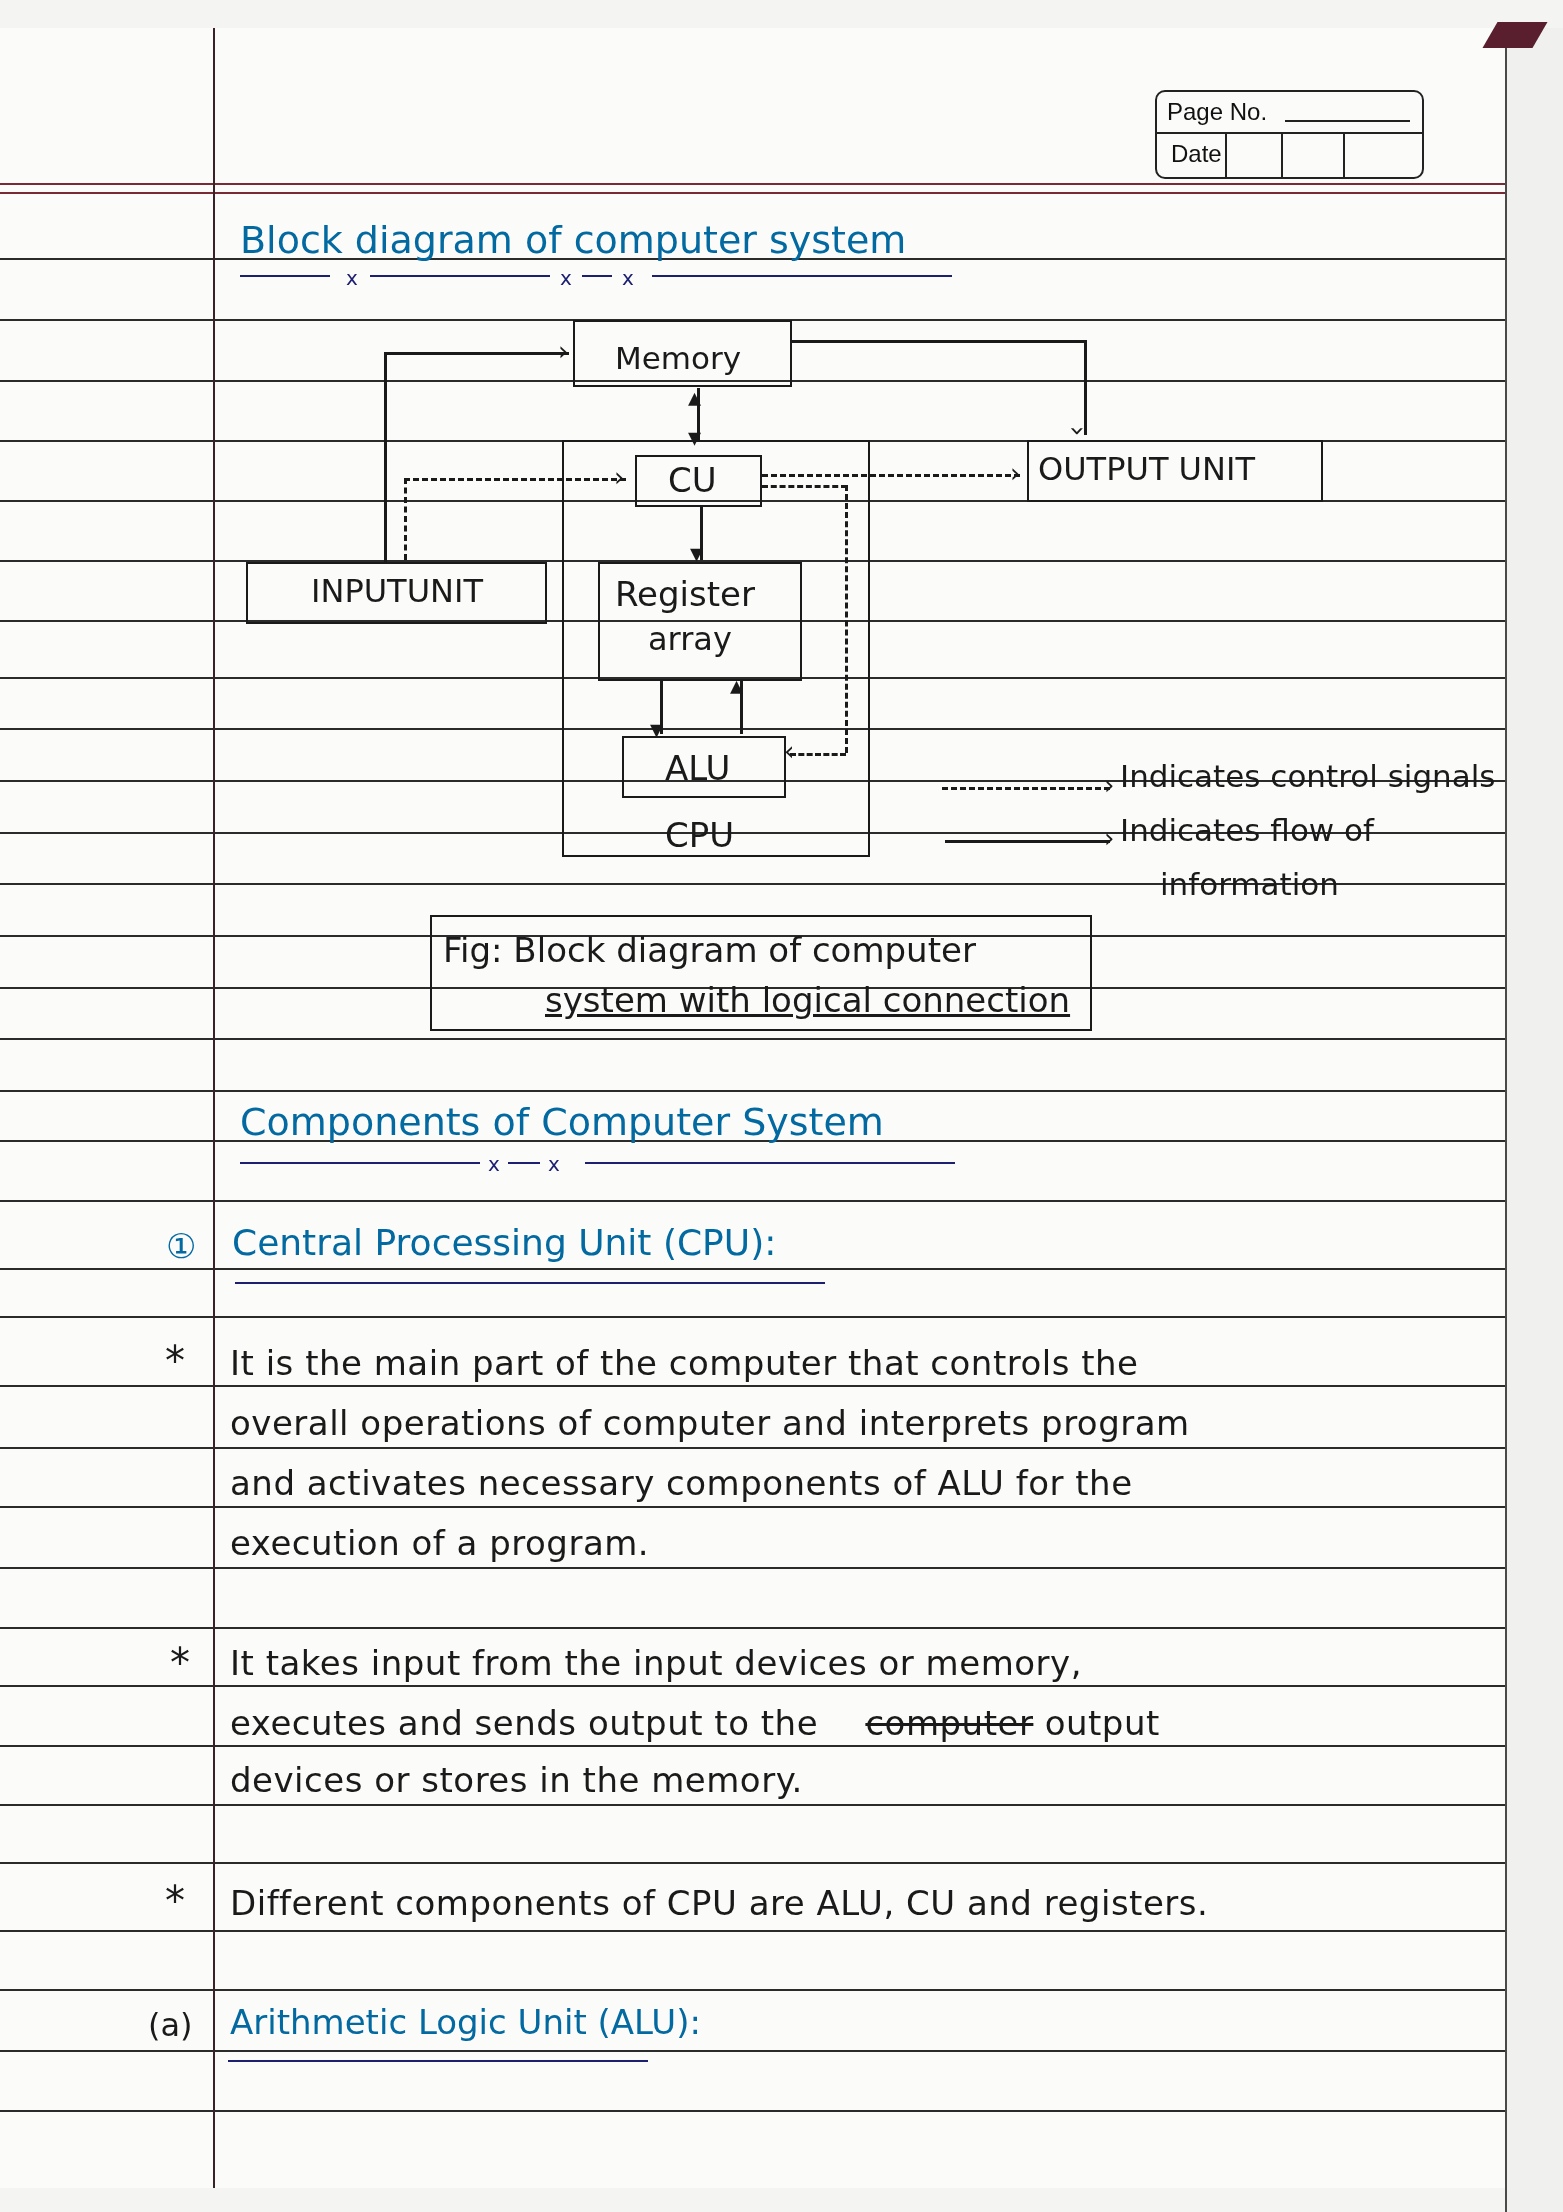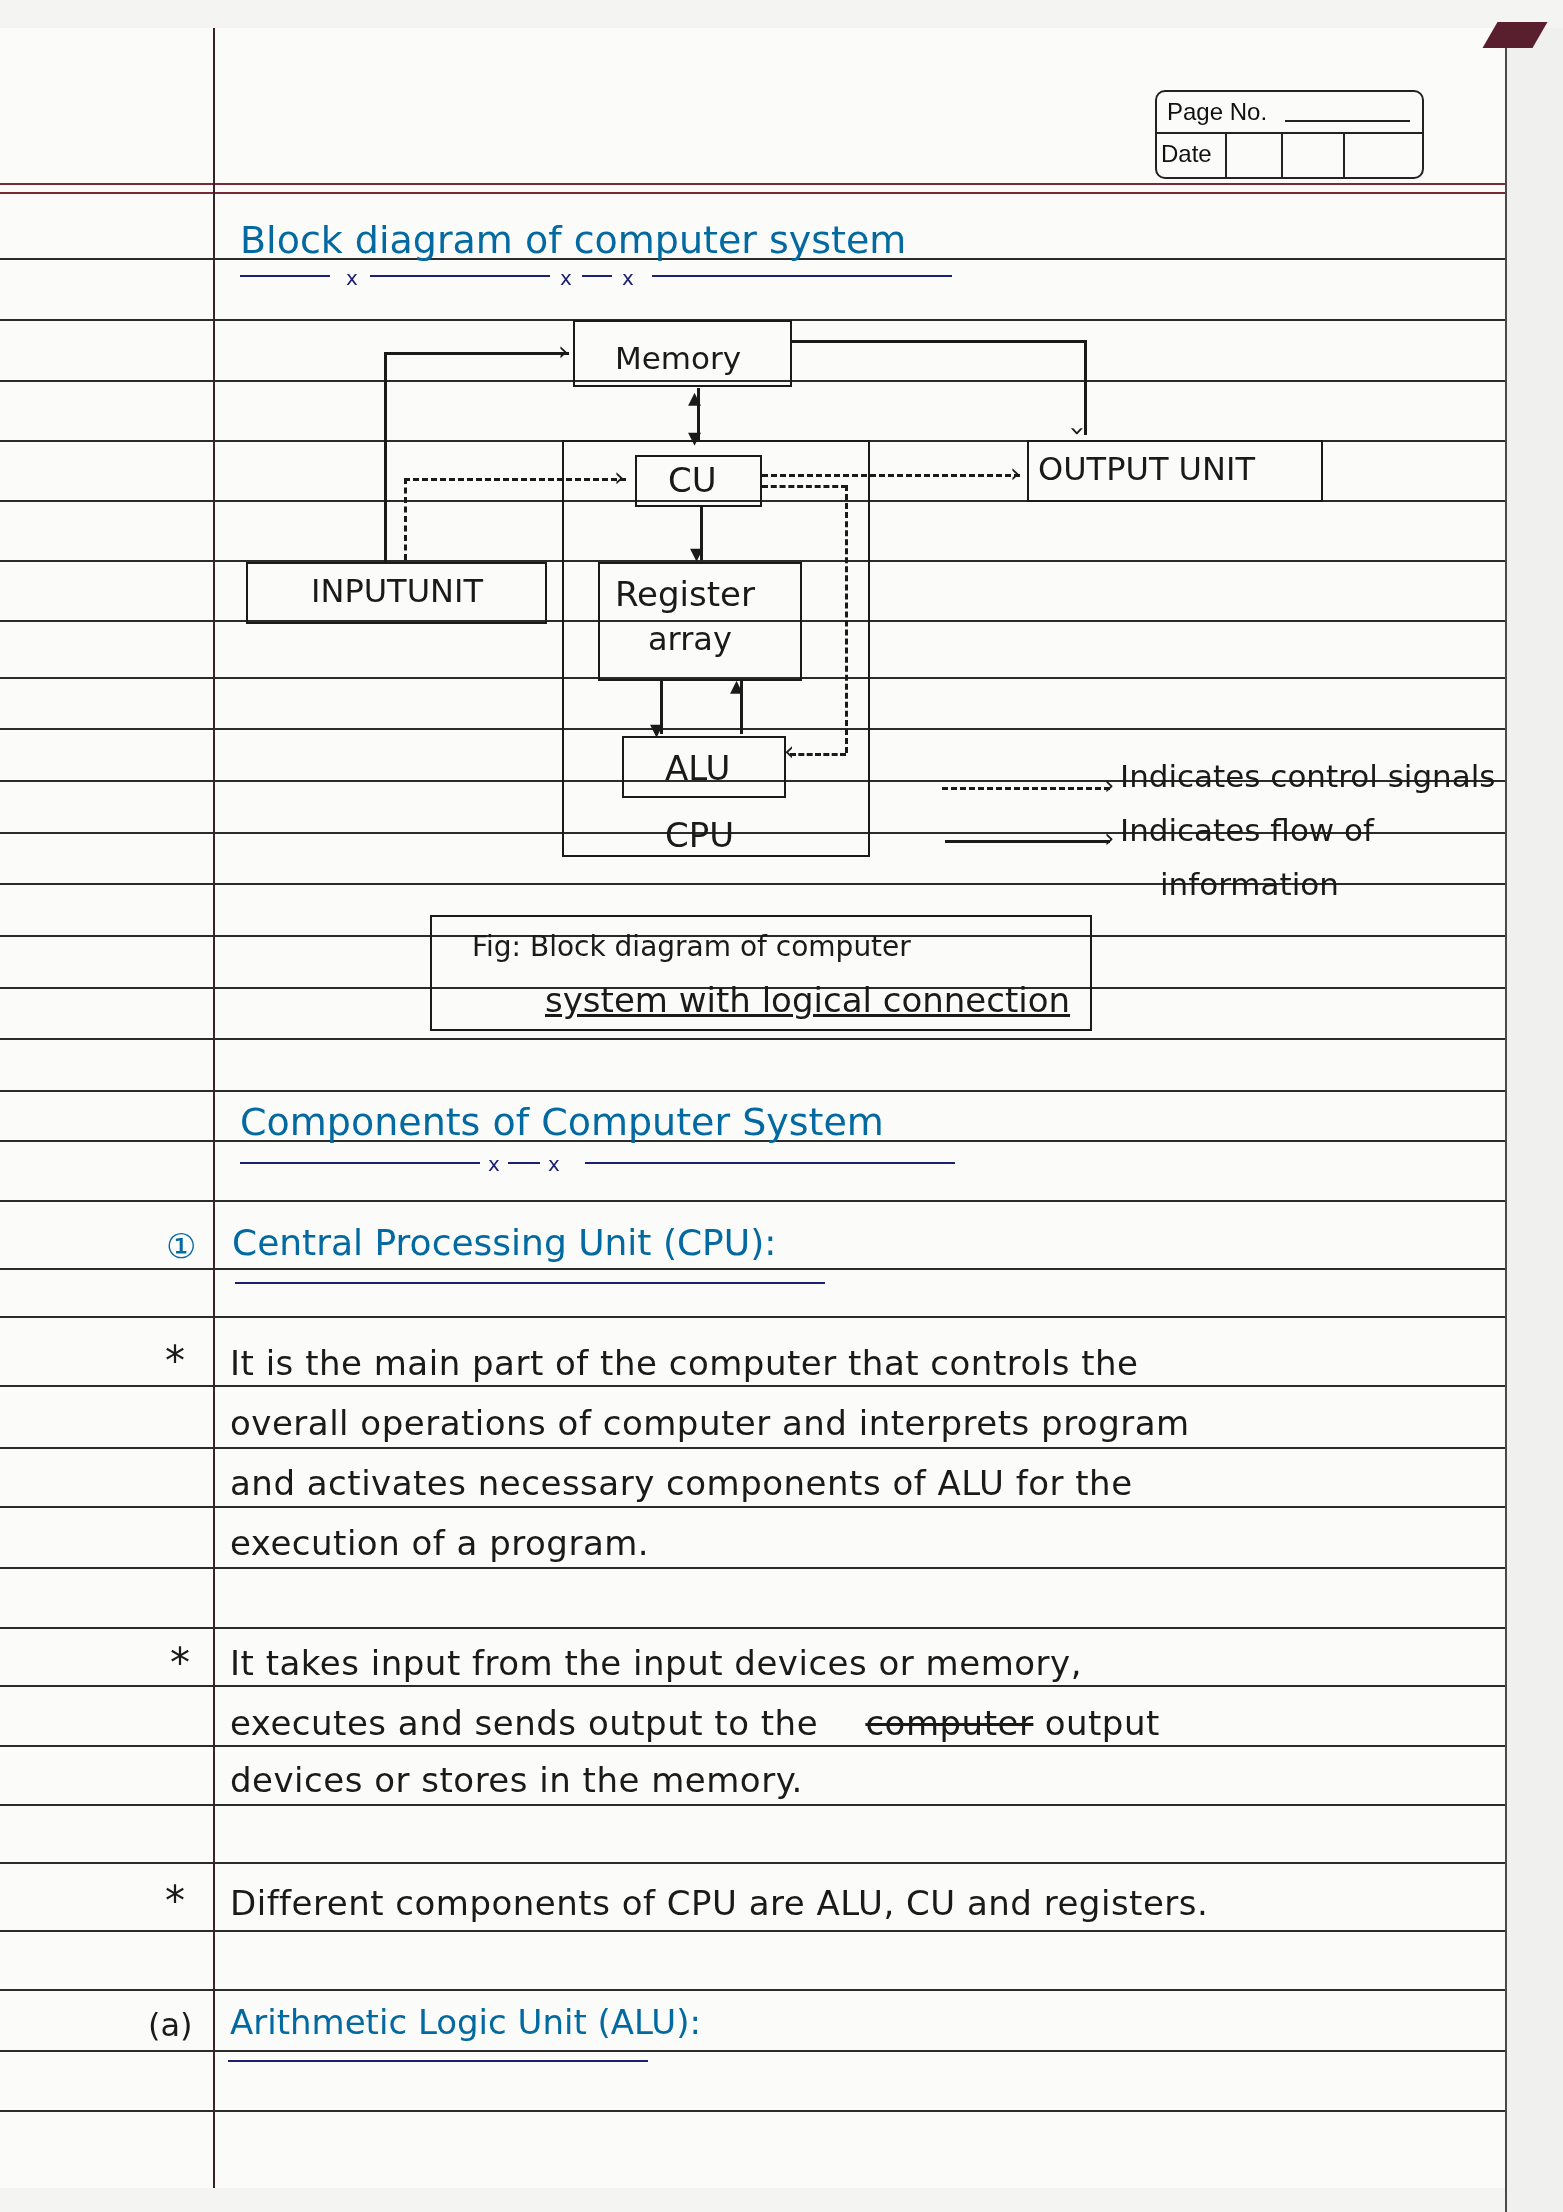--- a/index.html
+++ b/index.html
@@ -25,21 +25,21 @@
   .margin { position:absolute; left:213px; top:28px; width:2px; height:2160px; background:#3a2228; }
 
   .pagebox {
     position:absolute; left:1155px; top:90px; width:265px; height:85px;
     border:2px solid #222; border-radius:10px; background:transparent;
   }
   .pagebox .row1 { position:absolute; left:0; top:0; width:100%; height:40px; border-bottom:2px solid #222; }
   .pagebox .lbl { position:absolute; font-family:"Liberation Sans", sans-serif; font-size:24px; color:#111; }
   .pagebox .pn { left:10px; top:6px; }
   .pagebox .pn-line { position:absolute; left:128px; top:28px; width:125px; height:2px; background:#222; }
-  .pagebox .dt { left:4px; top:48px; }
+  .pagebox .dt { left:14px; top:48px; }
   .pagebox .cell { position:absolute; top:42px; height:43px; border-left:2px solid #222; }
 
   .hw { position:absolute; white-space:nowrap; font-family:"DejaVu Sans", sans-serif; color:#1a1a1a; }
   .blue { color:#0369a1; }
   .uline { position:absolute; height:2px; background:#1d2070; }
   .xmark { position:absolute; font-size:20px; color:#1d2070; font-family:"DejaVu Sans", sans-serif; }
 
   .box { position:absolute; border:2.5px solid #1a1a1a; }
   .box-label { position:absolute; font-family:"DejaVu Sans", sans-serif; color:#1a1a1a; white-space:nowrap; }
   .line { position:absolute; background:#1a1a1a; }
@@ -175,21 +175,21 @@
     <div class="arrow" style="left:1104px; top:772px;">›</div>
     <div class="hw" style="left:1120px; top:758px; font-size:31px;">Indicates control signals</div>
     <div class="line" style="left:945px; top:840px; width:165px; height:3px;"></div>
     <div class="arrow" style="left:1104px; top:825px;">›</div>
     <div class="hw" style="left:1120px; top:812px; font-size:31px;">Indicates flow of</div>
     <div class="hw" style="left:1160px; top:866px; font-size:31px;">information</div>
   </div>
 </div>
 
 <div class="box" style="left:430px; top:915px; width:658px; height:112px;"></div>
-<div class="hw" style="left:472px; top:930px; font-size:28px;">Fig: Block diagram of computer</div>
+<div class="hw" style="left:443px; top:930px; font-size:34px;">Fig: Block diagram of computer</div>
 <div class="hw" style="left:545px; top:980px; font-size:34px;text-decoration:underline;">system with logical connection</div>
 
 <div class="hw blue" style="left:240px; top:1100px; font-size:38px;">Components of Computer System</div>
 <div class="uline" style="left:240px; top:1162px; width:240px;"></div>
 <div class="xmark" style="left:488px; top:1152px;">x</div>
 <div class="uline" style="left:508px; top:1162px; width:32px;"></div>
 <div class="xmark" style="left:548px; top:1152px;">x</div>
 <div class="uline" style="left:585px; top:1162px; width:370px;"></div>
 
 <div class="hw blue" style="left:166px; top:1226px; font-size:34px;">①</div>

